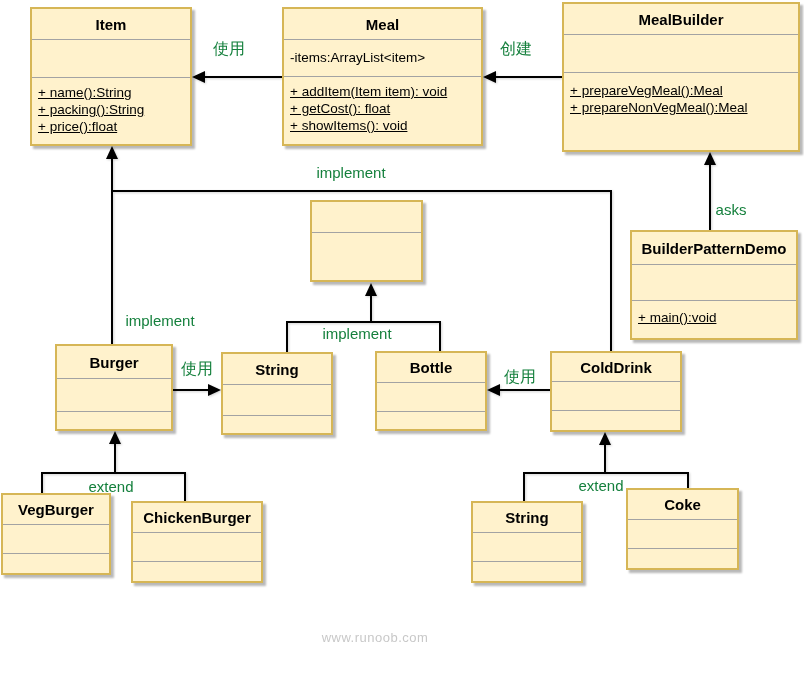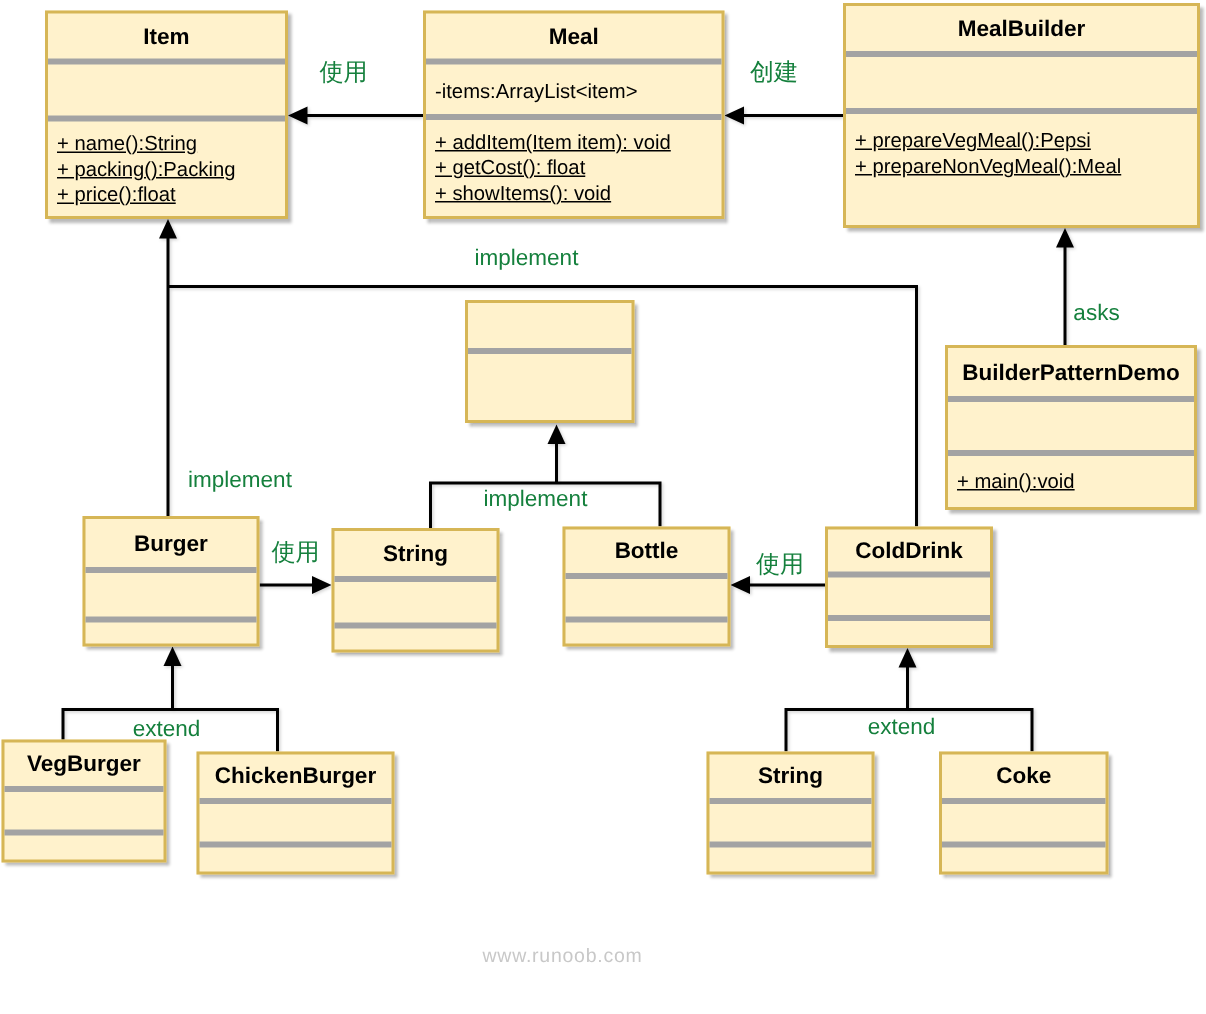--- a/index.html
+++ b/index.html
@@ -17,21 +17,21 @@
 
   .uml-class {
     position:absolute;
     box-sizing:border-box;
     background:#FFF2CC;
     border:2px solid #D6B656;
     box-shadow: 2.5px 2.5px 2px rgba(0,0,0,0.28);
     display:flex; flex-direction:column;
   }
   .uml-class .c { box-sizing:border-box; flex:0 0 auto; }
-  .uml-class .c + .c { border-top:4px solid #a3a3a3; }
+  .uml-class .c + .c { border-top:1px solid #a3a3a3; }
   .uml-class .rest { flex:1 1 auto;text-decoration:underline; }
   .uml-title {
     display:flex; align-items:center; justify-content:center;
     font-weight:bold; font-size:15px; color:#000;
   }
   .uml-lines { padding:6px 4px 0 6px; font-size:13.5px; line-height:17px; color:#000; }
   .uml-lines span { display:block; white-space:nowrap; }
 
   .edge-label {
     position:absolute; transform:translate(-50%,-50%);
@@ -80,42 +80,42 @@
 
     <path class="stroke" d="M710,230 L710,164"></path>
     <polygon class="head" points="710,152 704,165 716,165"></polygon>
   </svg>
 
   <div class="uml-class" style="left:30px;top:7px;width:162px;height:139px">
     <div class="c uml-title" style="height:30px">Item</div>
     <div class="c" style="height:38px"></div>
     <div class="c rest uml-lines">
       <span>+ name():String</span>
-      <span>+ packing():Packing</span>
+      <span>+ packing():String</span>
       <span>+ price():float</span>
     </div>
   </div>
 
   <div class="uml-class" style="left:282px;top:7px;width:201px;height:139px">
     <div class="c uml-title" style="height:30px">Meal</div>
     <div class="c uml-lines" style="height:37px;padding-top:9px">
       <span>-items:ArrayList&lt;item&gt;</span>
     </div>
     <div class="c rest uml-lines">
       <span>+ addItem(Item item): void</span>
       <span>+ getCost(): float</span>
       <span>+ showItems(): void</span>
     </div>
   </div>
 
   <div class="uml-class" style="left:562px;top:2px;width:238px;height:150px">
     <div class="c uml-title" style="height:30px">MealBuilder</div>
     <div class="c" style="height:38px"></div>
     <div class="c rest uml-lines" style="padding-top:9px">
-      <span>+ prepareVegMeal():Pepsi</span>
+      <span>+ prepareVegMeal():Meal</span>
       <span>+ prepareNonVegMeal():Meal</span>
     </div>
   </div>
 
   <div class="uml-class" style="left:310px;top:200px;width:113px;height:82px">
     <div class="c" style="height:30px"></div>
     <div class="c rest"></div>
   </div>
 
   <div class="uml-class" style="left:55px;top:344px;width:118px;height:87px">
@@ -137,21 +137,21 @@
     <div class="c" style="height:31px"></div>
     <div class="c rest"></div>
   </div>
 
   <div class="uml-class" style="left:375px;top:351px;width:112px;height:80px">
     <div class="c uml-title" style="height:29px">Bottle</div>
     <div class="c" style="height:29px"></div>
     <div class="c rest"></div>
   </div>
 
-  <div class="uml-class" style="left:550px;top:351px;width:112px;height:81px">
+  <div class="uml-class" style="left:550px;top:351px;width:132px;height:81px">
     <div class="c uml-title" style="height:28px">ColdDrink</div>
     <div class="c" style="height:29px"></div>
     <div class="c rest"></div>
   </div>
 
   <div class="uml-class" style="left:1px;top:493px;width:110px;height:82px">
     <div class="c uml-title" style="height:29px">VegBurger</div>
     <div class="c" style="height:29px"></div>
     <div class="c rest"></div>
   </div>
@@ -161,21 +161,21 @@
     <div class="c" style="height:29px"></div>
     <div class="c rest"></div>
   </div>
 
   <div class="uml-class" style="left:471px;top:501px;width:112px;height:82px">
     <div class="c uml-title" style="height:29px">String</div>
     <div class="c" style="height:29px"></div>
     <div class="c rest"></div>
   </div>
 
-  <div class="uml-class" style="left:626px;top:501px;width:113px;height:82px">
+  <div class="uml-class" style="left:626px;top:488px;width:113px;height:82px">
     <div class="c uml-title" style="height:29px">Coke</div>
     <div class="c" style="height:29px"></div>
     <div class="c rest"></div>
   </div>
 
   <span class="edge-label cjk" style="left:229px;top:49px">使用</span>
   <span class="edge-label cjk" style="left:516px;top:49px">创建</span>
   <span class="edge-label" style="left:351px;top:172px">implement</span>
   <span class="edge-label" style="left:160px;top:320px">implement</span>
   <span class="edge-label" style="left:357px;top:333px">implement</span>

